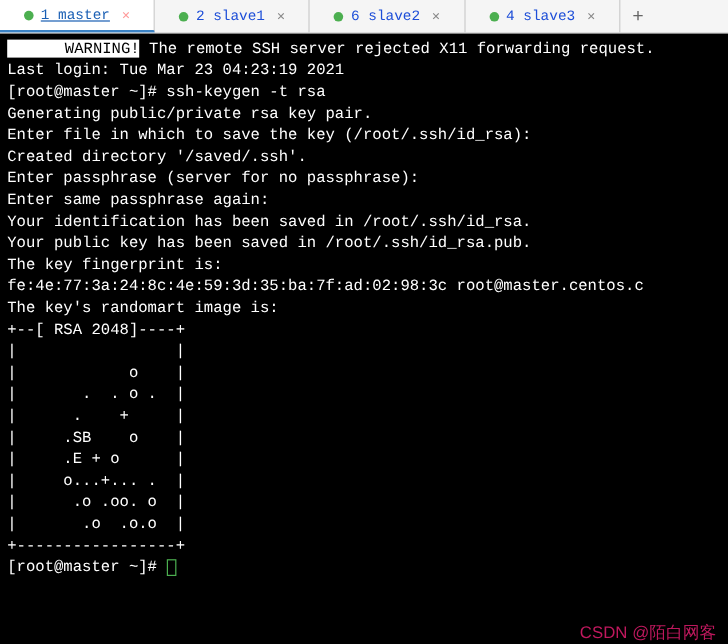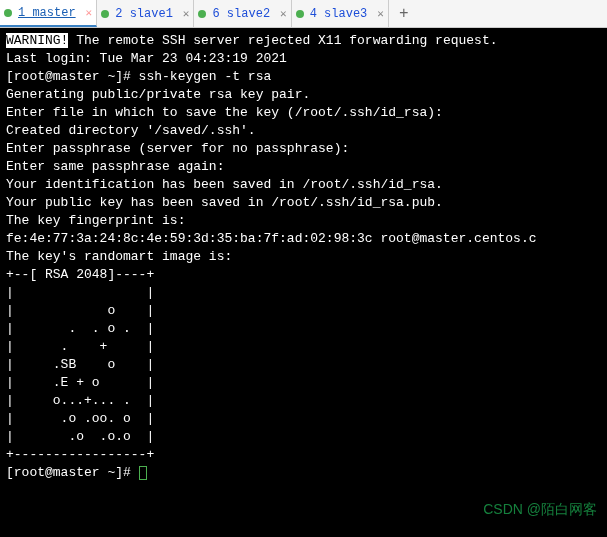--- a/index.html
+++ b/index.html
@@ -14,21 +14,21 @@
   .tab-bar {
     display: flex;
     align-items: center;
     background: #f5f5f5;
     border-bottom: 1px solid #ccc;
     height: 28px;
   }
   .tab {
     display: flex;
     align-items: center;
-    padding: 4px 4px;
+    padding: 4px 20px;
     border-right: 1px solid #ccc;
     font-size: 12px;
     cursor: pointer;
     gap: 6px;
     height: 100%;
   }
   .tab.active {
     background: #fff;
     border-bottom: 2px solid #3b82c4;
   }
@@ -67,33 +67,34 @@
     line-height: 18px;
     padding: 4px 6px;
     font-family: "Consolas", "Courier New", monospace;
     white-space: pre;
     height: calc(100% - 28px);
     overflow: hidden;
   }
   .hl-warn {
     background: #fff;
     color: #000;
+    padding-left: 48px;
   }
   .cursor {
     display: inline-block;
     width: 8px;
     height: 14px;
     border: 1px solid #4caf50;
     vertical-align: middle;
   }
   .watermark {
     position: absolute;
-    bottom: 18px;
+    bottom: 0;
     right: 10px;
-    color: #15803d;
+    color: #be185d;
     font-size: 14px;
     font-family: sans-serif;
     pointer-events: none;
   }
 </style>
 </head>
 <body>
 
 <div class="tab-bar">
   <div class="tab active">

